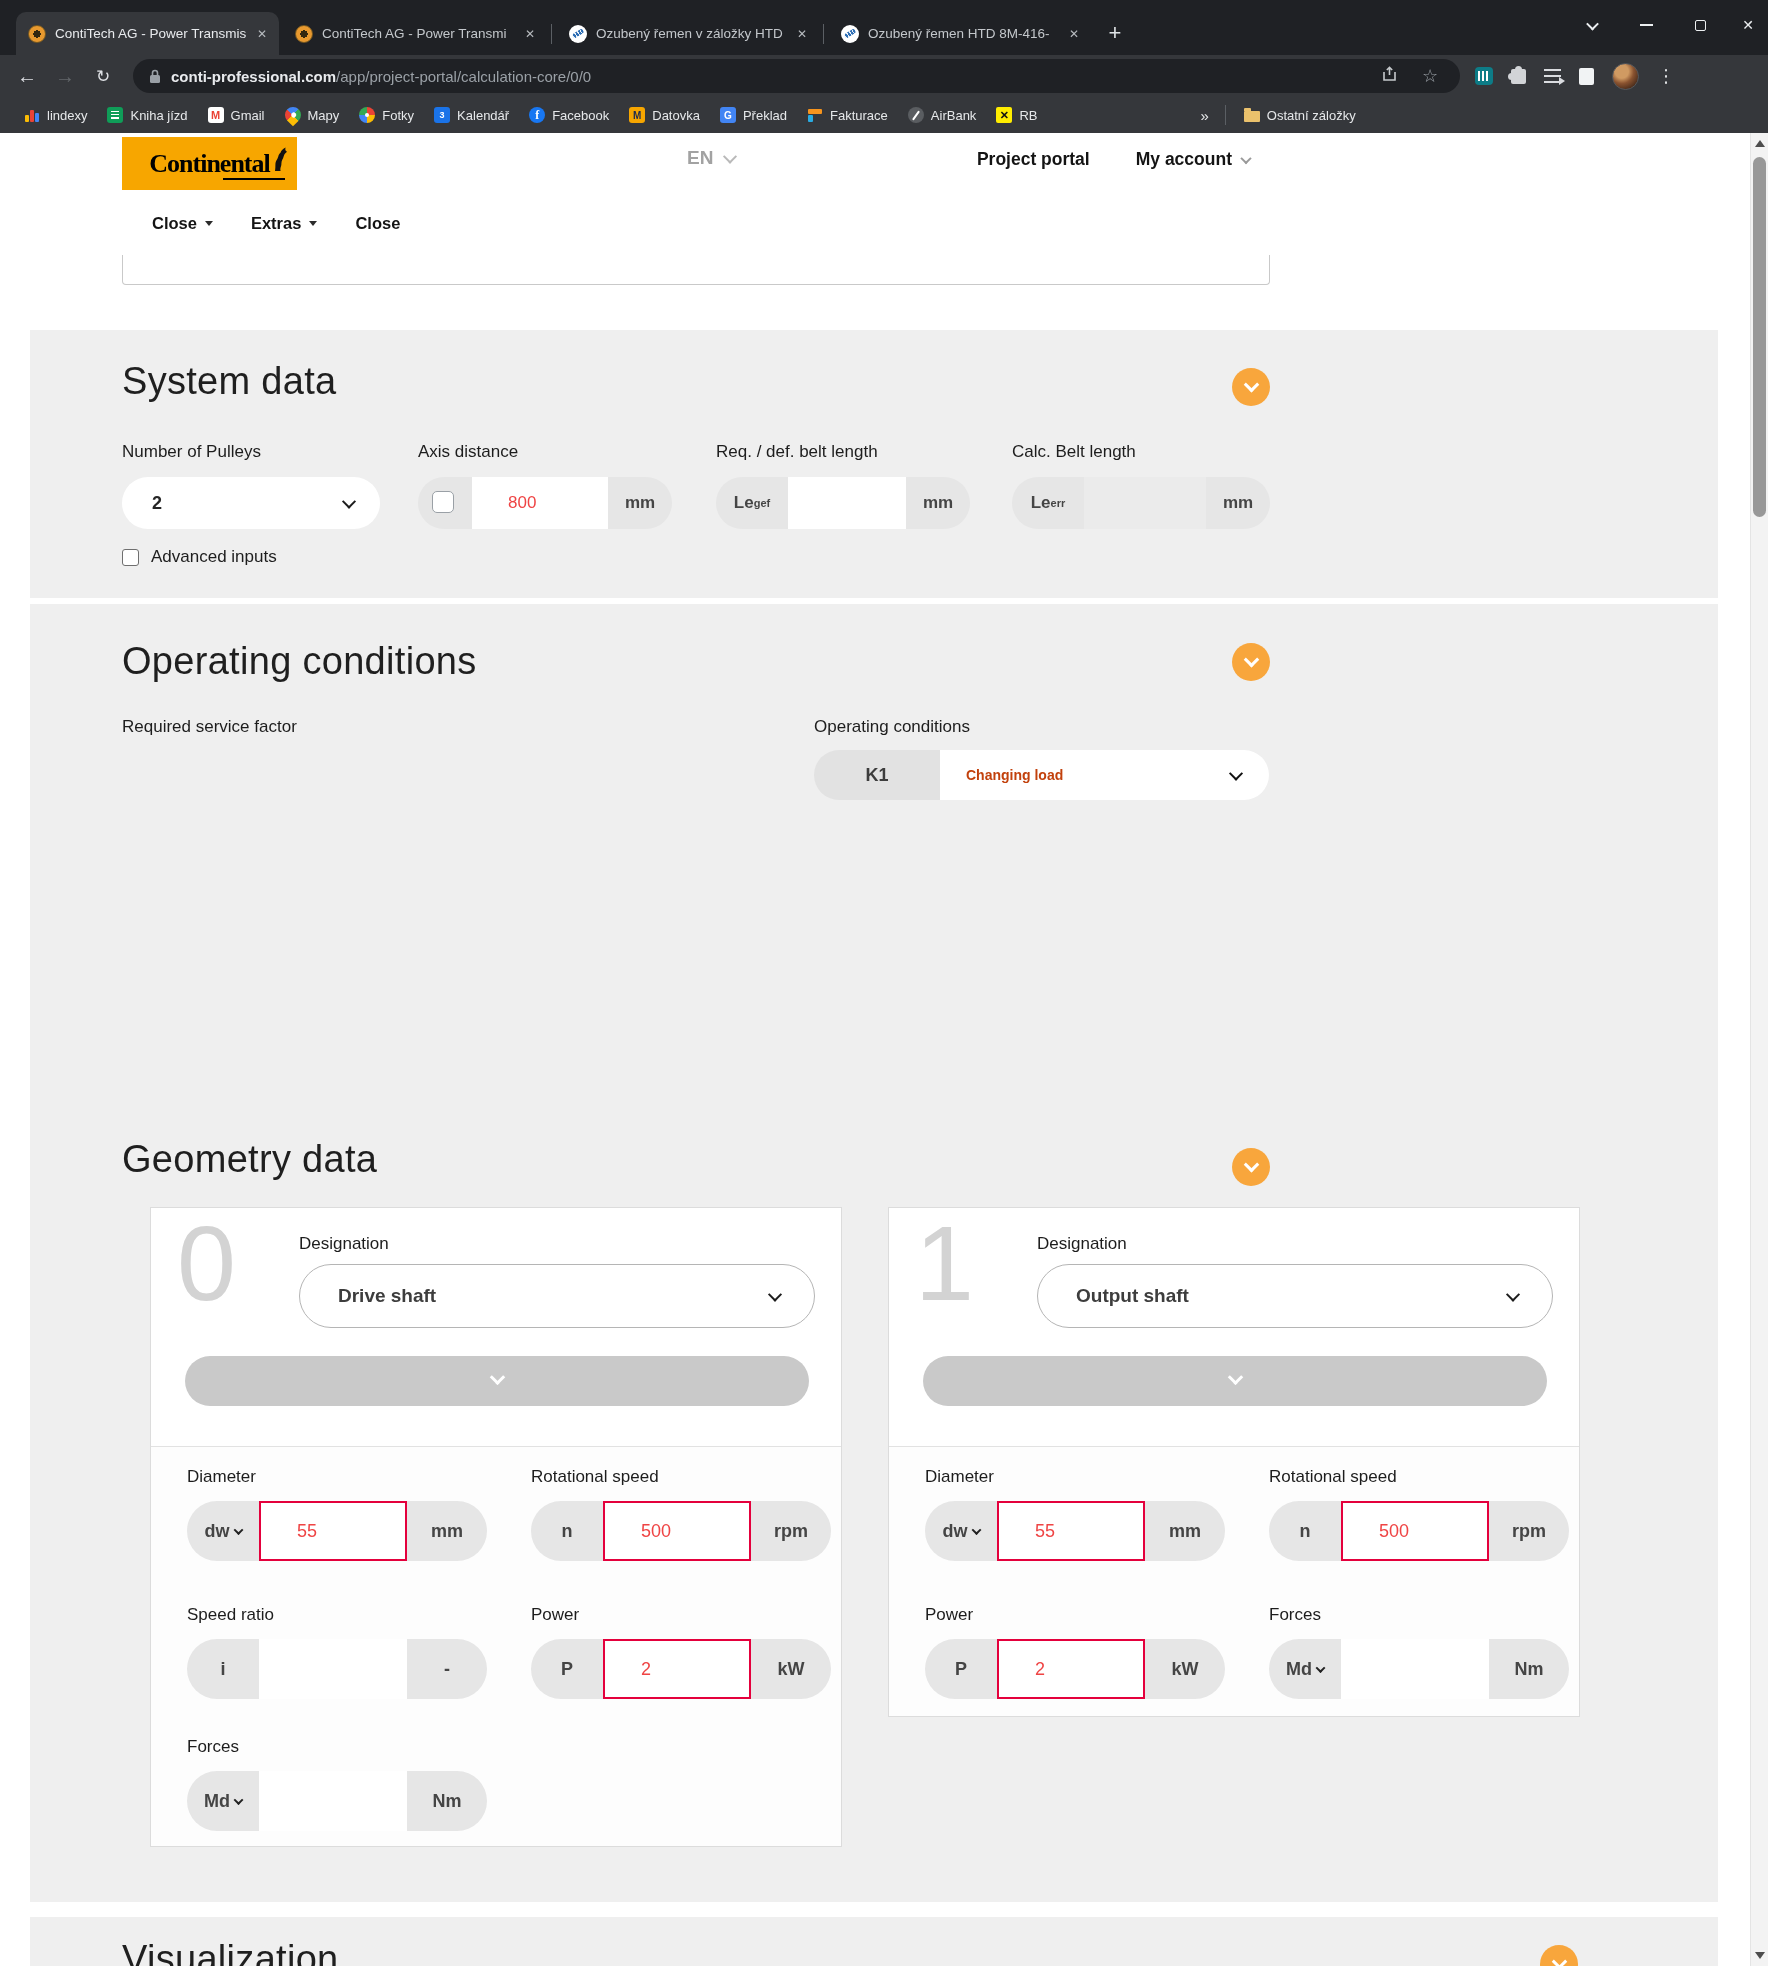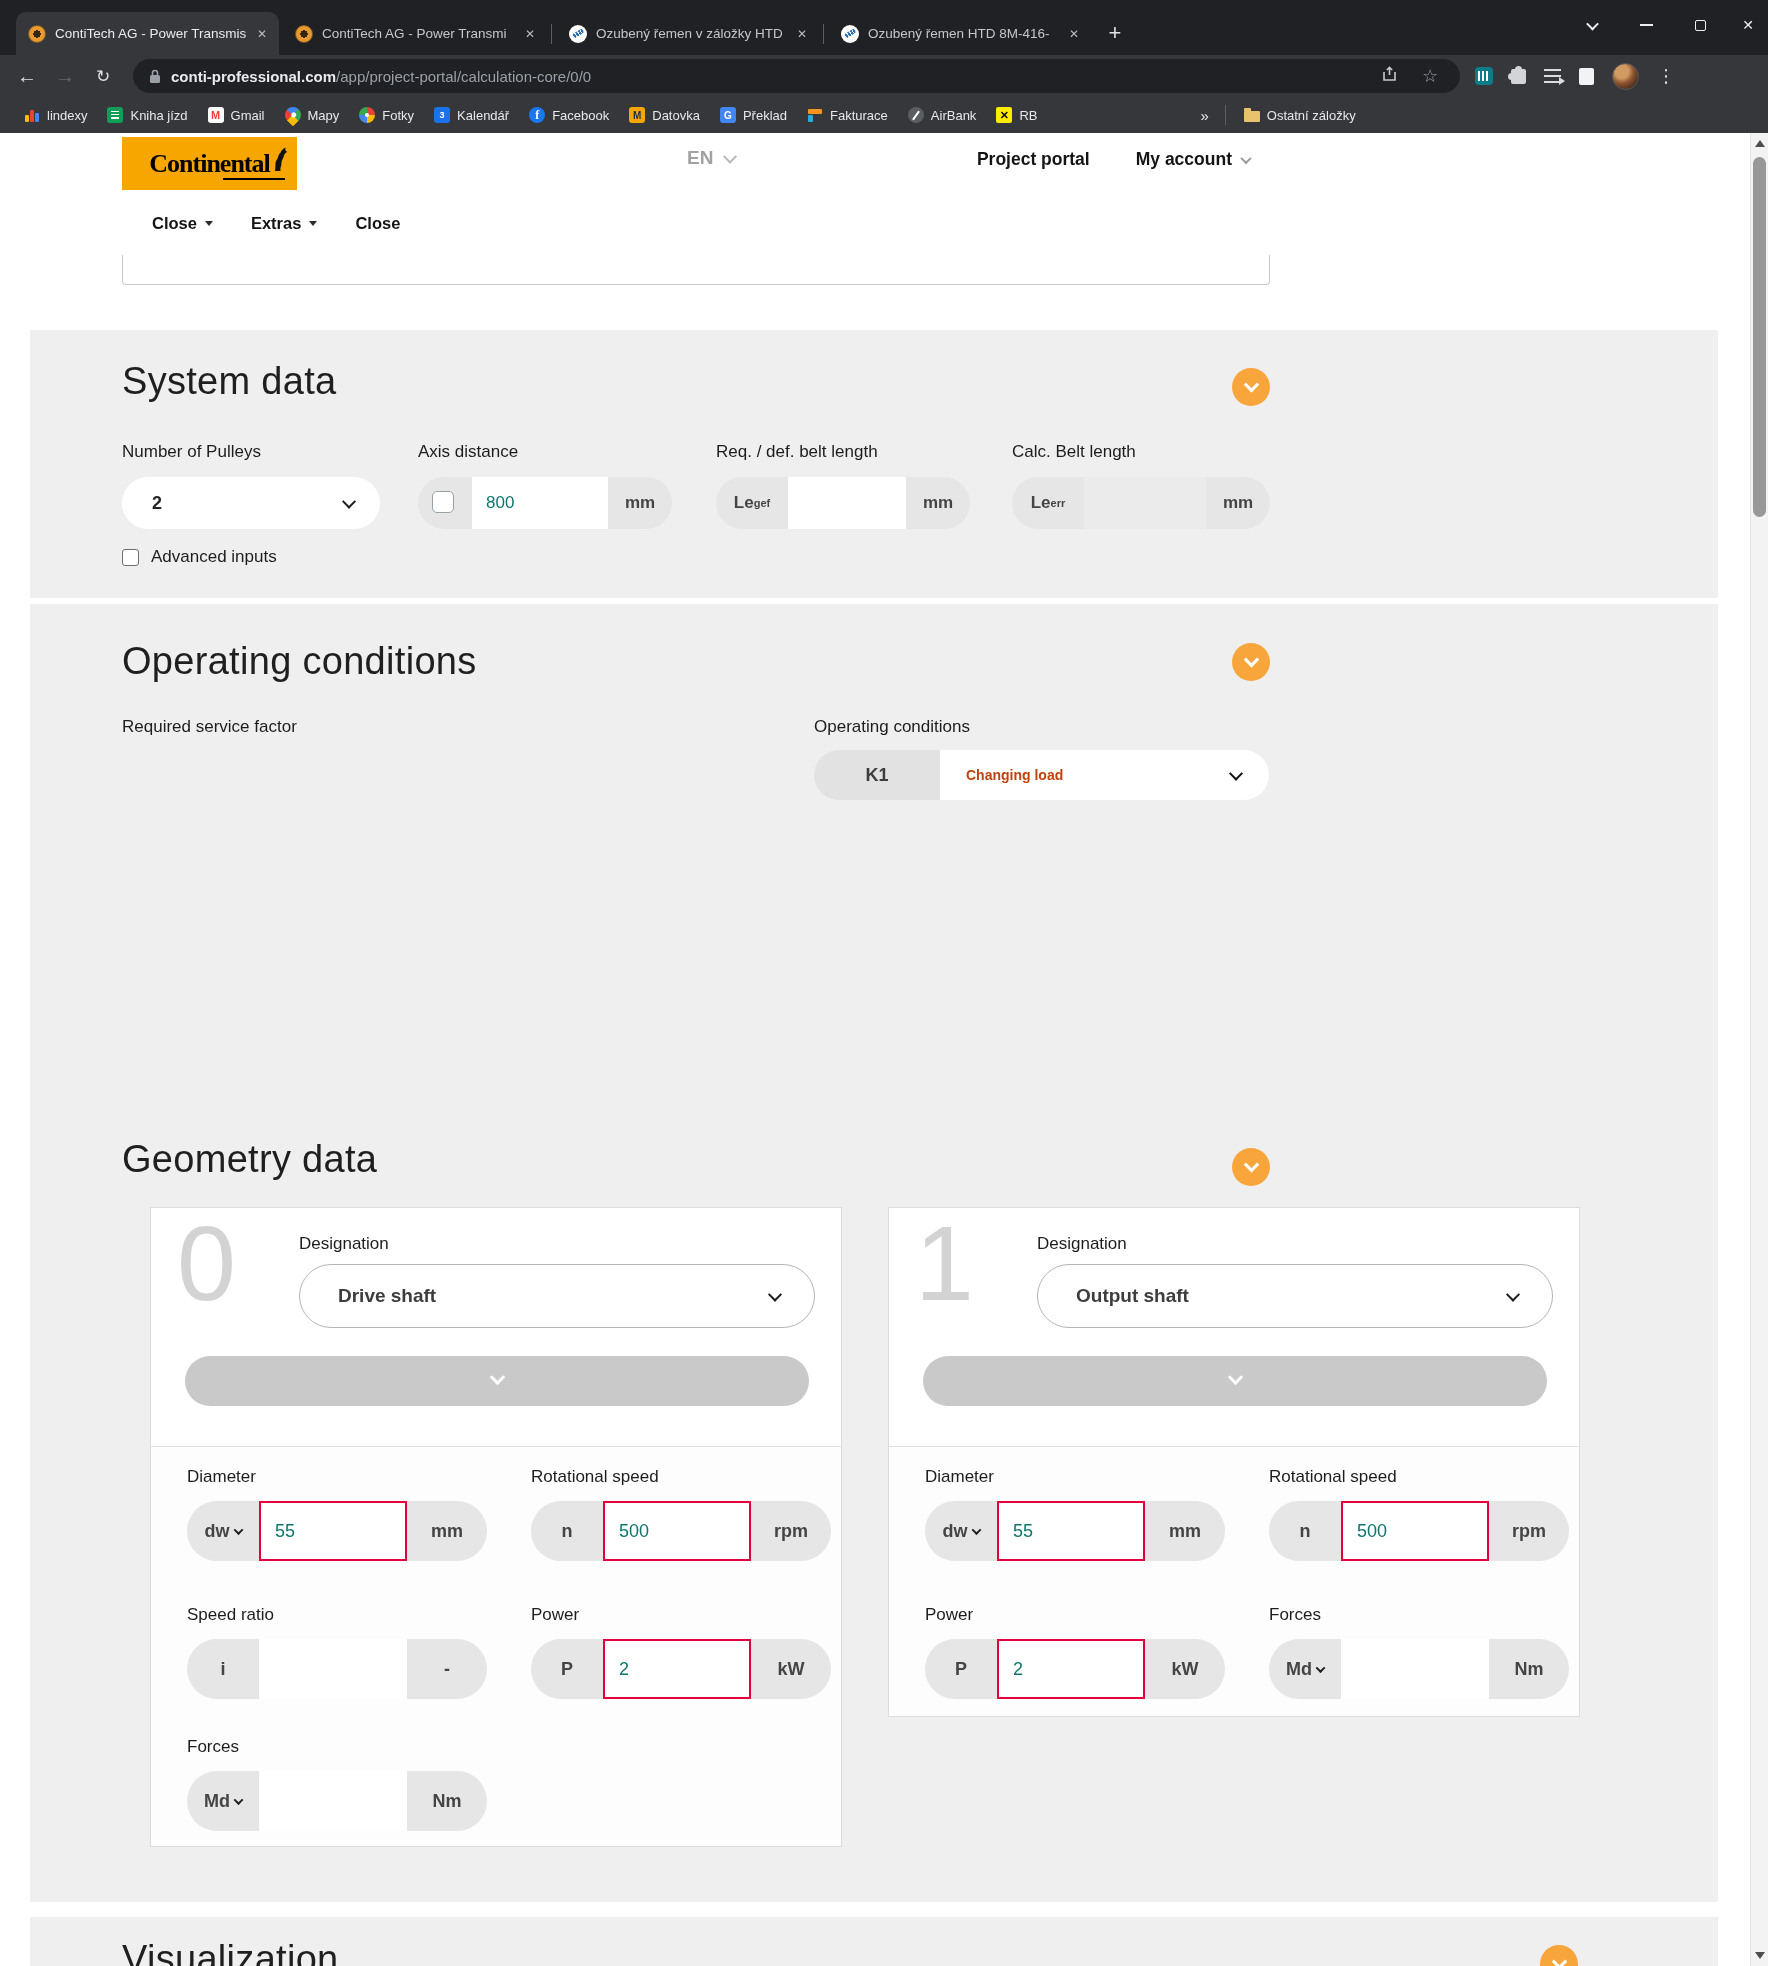--- a/index.html
+++ b/index.html
@@ -117,21 +117,21 @@
   .collapse-btn { position:absolute; width:38px; height:38px; border-radius:50%; background:#f8a63c;
                   display:flex; align-items:center; justify-content:center; }
   .collapse-btn .chev { width:11px; height:11px; border-width:3px; color:#fff; transform:rotate(45deg) translate(-2px,-2px); }
 
   .fld-label { position:absolute; font-size:17px; font-weight:500; color:#1d1d1d; white-space:nowrap; }
   .pill { position:absolute; height:52px; border-radius:26px; background:#e6e6e6; display:flex; align-items:stretch; overflow:hidden; }
   .seg-sym { display:flex; align-items:center; justify-content:center; font-size:17px; font-weight:700; color:#454545; }
   .seg-sym sub { font-size:11px; font-weight:700; }
   .seg-unit { display:flex; align-items:center; justify-content:center; font-size:17px; font-weight:700; color:#454545; }
   .seg-field { flex:1; border:none; background:#fff; font-family:"Liberation Sans",sans-serif;
-               font-size:17px; color:#0f766e; padding-left:14px; outline:none; min-width:0; }
+               font-size:17px; color:#ef4444; padding-left:36px; outline:none; min-width:0; }
   .seg-field.disabled { background:#ebebeb; }
   .seg-field.invalid { border:2px solid #e4003c; }
 
   .select-pill { position:absolute; background:#fff; border-radius:26px; display:flex; align-items:center; }
   .select-pill .chev { position:absolute; right:26px; width:10px; height:10px; border-width:2.5px; color:#1c1c1c; }
   .checkbox { background:#fff; border:1.5px solid #9aa0a6; border-radius:5px; }
 
   
   #sd-pulleys-select { left:92px; top:147px; width:258px; height:52px; }
   #sd-pulleys-select .val { font-size:18px; font-weight:600; color:#262626; padding-left:30px; }

